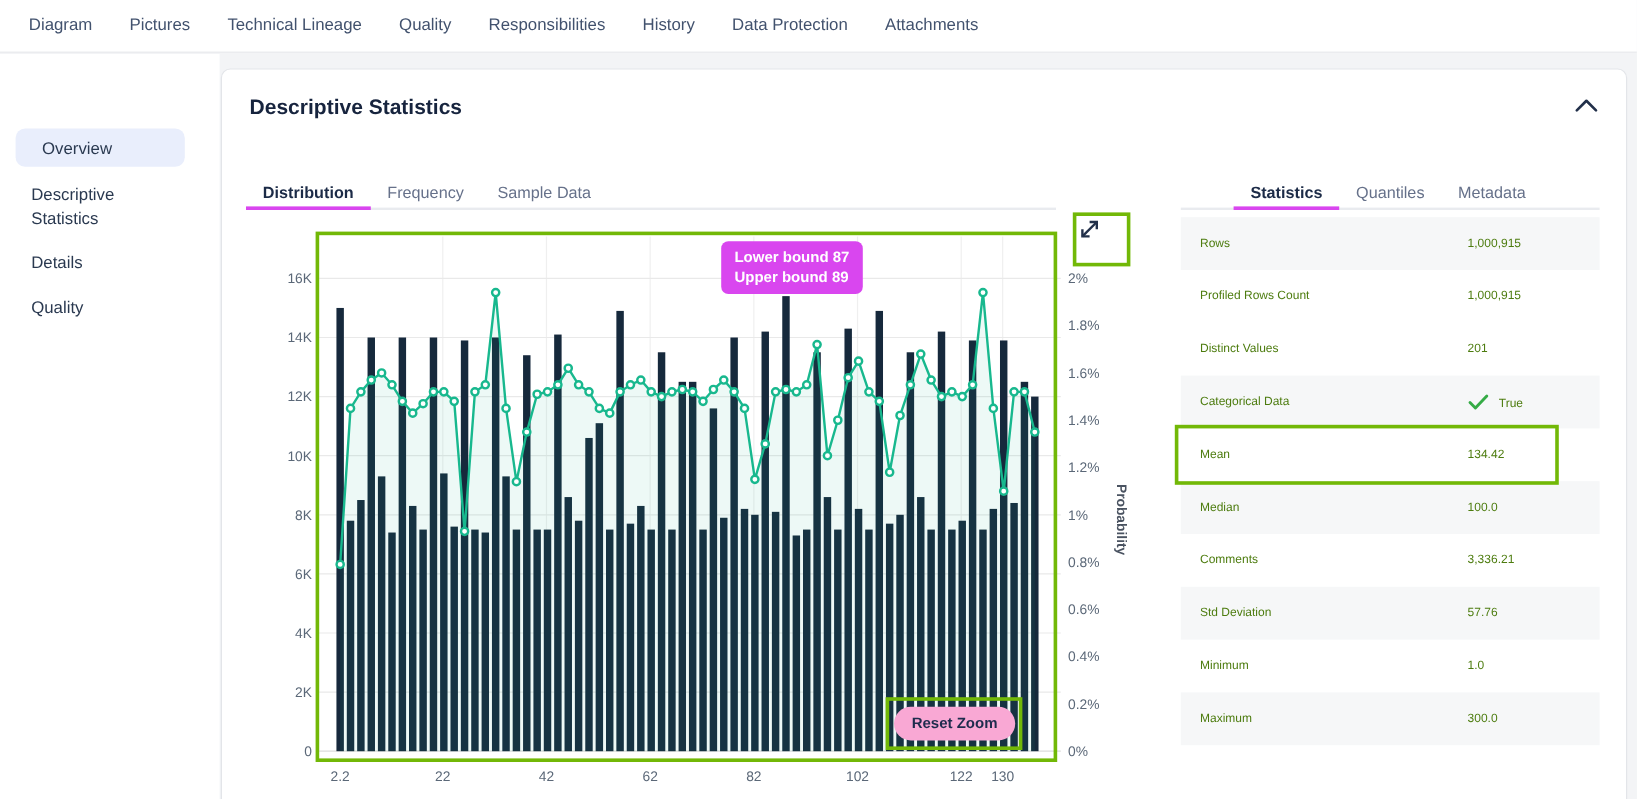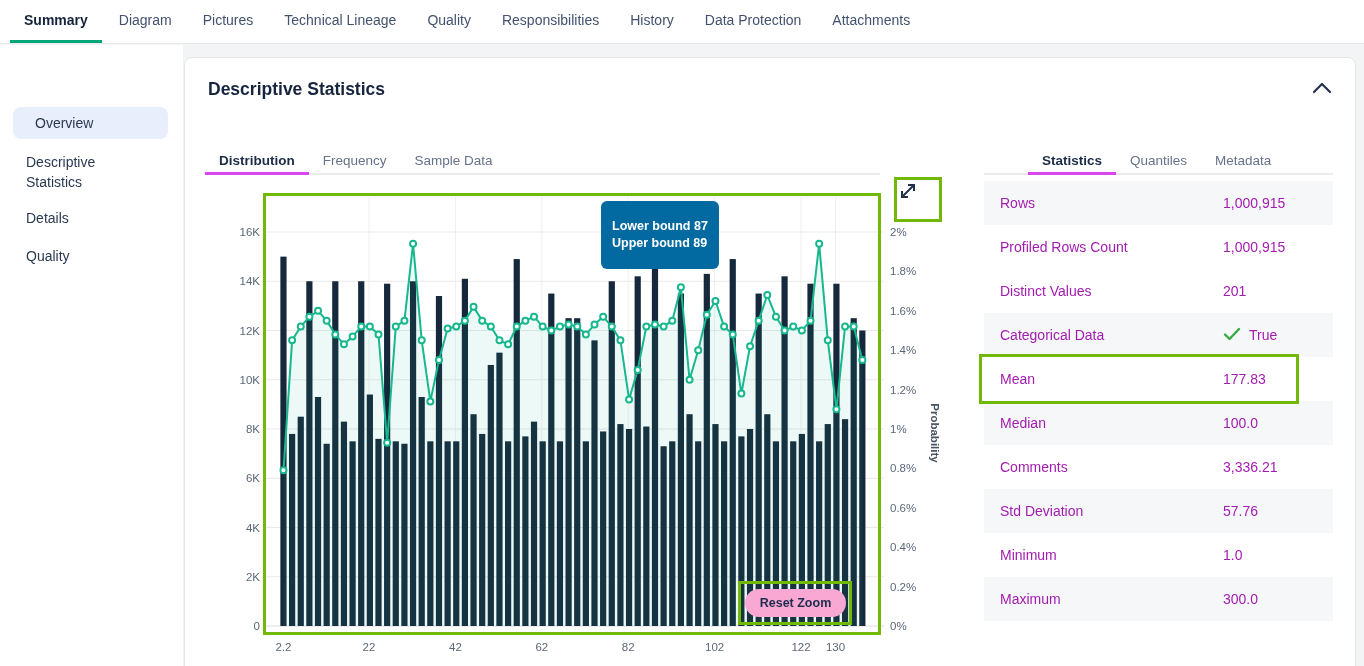--- a/index.html
+++ b/index.html
@@ -8,21 +8,21 @@
 
   
   #nav{position:absolute;left:0;top:0;width:1364px;height:44px;background:#fff;
     border-bottom:1px solid #e7e8eb;display:flex;gap:3px;padding-left:10px}
   .nav-item{padding:0 14px;line-height:40px;font-size:14px;color:#42526e;cursor:pointer;white-space:nowrap}
   .nav-item.active{color:#14233c;font-weight:bold;border-bottom:3px solid #00a878}
 
   
   #sidebar{position:absolute;left:0;top:45px;width:183px;height:621px;background:#fff}
   .side-item{position:absolute;left:26px;font-size:14px;color:#2a3950;cursor:pointer;width:120px;line-height:20px}
-  .side-item.active{left:13px;width:155px;background:#e9eefc;border-radius:8px;padding:6px 0 6px 22px}
+  .side-item.active{left:13px;width:141px;background:#e9eefc;border-radius:8px;padding:6px 0 6px 22px}
   .side-item:nth-child(1){top:62px}
   .side-item:nth-child(2){top:107px}
   .side-item:nth-child(3){top:163px}
   .side-item:nth-child(4){top:201px}
 
   
   #card{position:absolute;left:184px;top:57px;width:1172px;height:640px;background:#fff;
     border:1px solid #e3e5e9;border-radius:8px}
   #card-title{position:absolute;left:23px;top:21px;font-size:17.5px;font-weight:bold;color:#17243e}
   #collapse-btn{position:absolute;left:1124px;top:20px;width:26px;height:22px;cursor:pointer}
@@ -37,39 +37,38 @@
   #left-tabline{left:20px;width:675px}
   #right-tabline{left:799px;width:349px}
 
   
   #chart{position:absolute;left:21px;top:113px;width:760px;height:500px}
   #chart svg{position:absolute;left:0;top:0}
   .annot{position:absolute;border:3px solid #72b807;pointer-events:none}
   #chart-annot{left:57px;top:22px;width:618px;height:442px}
   #expand-annot{left:688px;top:6px;width:48px;height:45px;pointer-events:auto;cursor:pointer;
     display:flex;align-items:center;justify-content:center}
-  #tooltip{position:absolute;left:395px;top:30px;background:#0369a1;color:#fff;border-radius:6px;
-    padding:17px 11px;font-size:12.5px;font-weight:bold;line-height:17px;white-space:nowrap}
+  #tooltip{position:absolute;left:395px;top:30px;background:#d946ef;color:#fff;border-radius:6px;
+    padding:5px 11px;font-size:12.5px;font-weight:bold;line-height:17px;white-space:nowrap}
   #reset-annot{left:532px;top:410px;width:114px;height:44px}
   #reset-btn{position:absolute;left:539px;top:418px;width:101px;height:28px;background:#f9a8d4;
     border:none;border-radius:14px;font-family:Liberation Sans, sans-serif;font-size:12.5px;font-weight:bold;color:#1e2c4d;cursor:pointer}
 
   
   #stats-rows{position:absolute;left:799px;top:123px;width:349px}
-  .srow{height:44px;position:relative;font-size:14px;color:#a21caf}
+  .srow{height:44px;position:relative;font-size:10px;color:#4d7c0f}
   .srow.stripe{background:#f6f7f8}
   .srow .lab{position:absolute;left:16px;top:50%;transform:translateY(-50%)}
-  .srow .val{position:absolute;left:239px;top:50%;transform:translateY(-50%);display:flex;align-items:flex-start;gap:8px;white-space:nowrap}
+  .srow .val{position:absolute;left:239px;top:50%;transform:translateY(-50%);display:flex;align-items:flex-end;gap:8px;white-space:nowrap}
   #cat-annot{left:794px;top:296px;width:320px;height:50px}
 </style>
 </head>
 <body>
 
 <nav id="nav">
-    <div class="nav-item active">Summary</div>
     <div class="nav-item">Diagram</div>
     <div class="nav-item">Pictures</div>
     <div class="nav-item">Technical Lineage</div>
     <div class="nav-item">Quality</div>
     <div class="nav-item">Responsibilities</div>
     <div class="nav-item">History</div>
     <div class="nav-item">Data Protection</div>
     <div class="nav-item">Attachments</div>
   </nav>
 
@@ -330,21 +329,21 @@
         <span class="val">
           <svg width="18" height="14" viewBox="0 0 18 14">
             <polyline points="2,7.5 6.5,12 16,2" fill="none" stroke="#35ab46" stroke-width="2.4" stroke-linecap="round" stroke-linejoin="round"></polyline>
           </svg>
           <span>True</span>
         </span>
       </div>
       <div class="srow">
         <span class="lab">Mean</span>
         <span class="val">
-          <span>177.83</span>
+          <span>134.42</span>
         </span>
       </div>
       <div class="srow stripe">
         <span class="lab">Median</span>
         <span class="val">
           <span>100.0</span>
         </span>
       </div>
       <div class="srow">
         <span class="lab">Comments</span>

